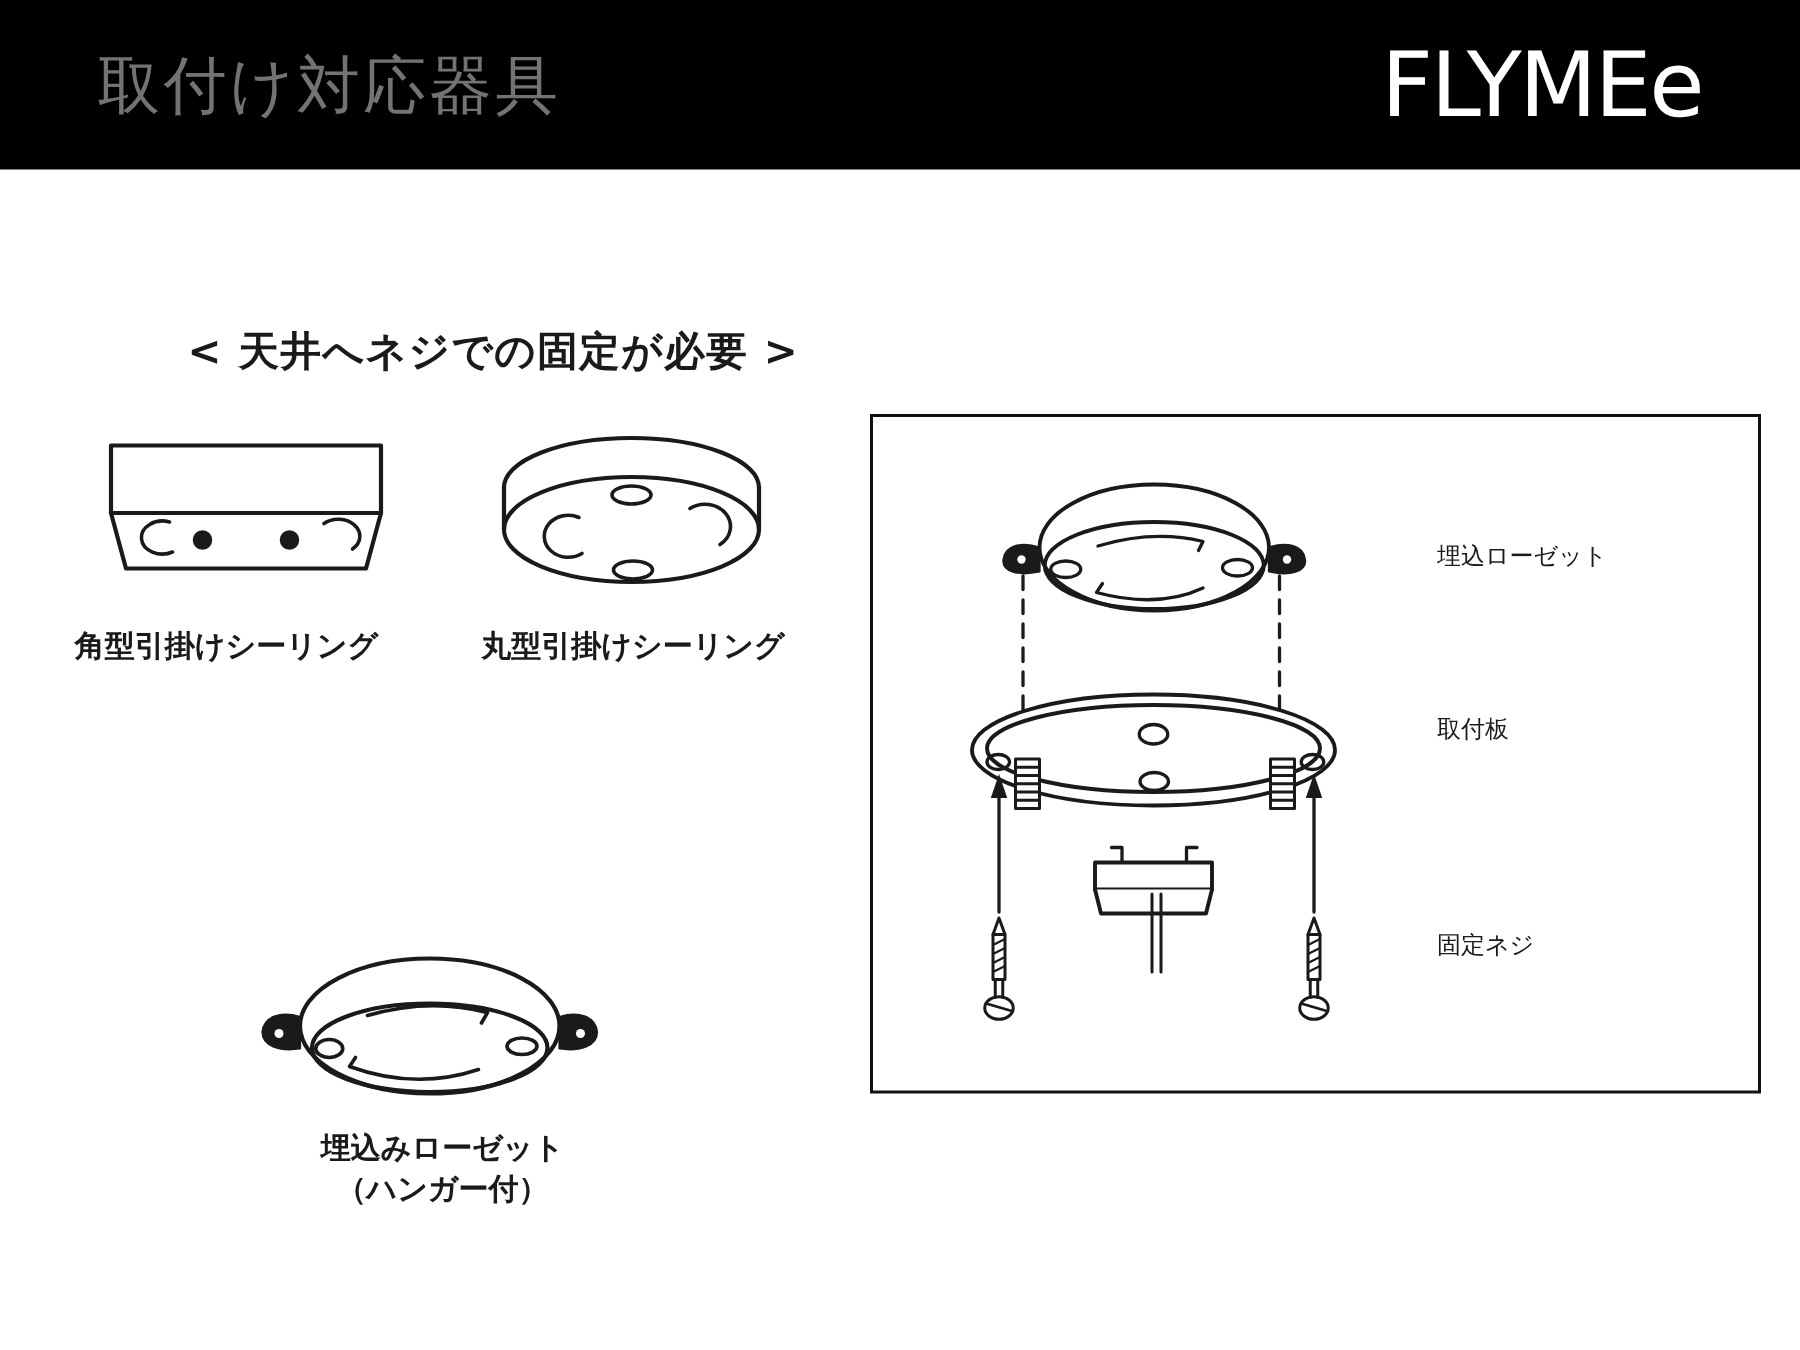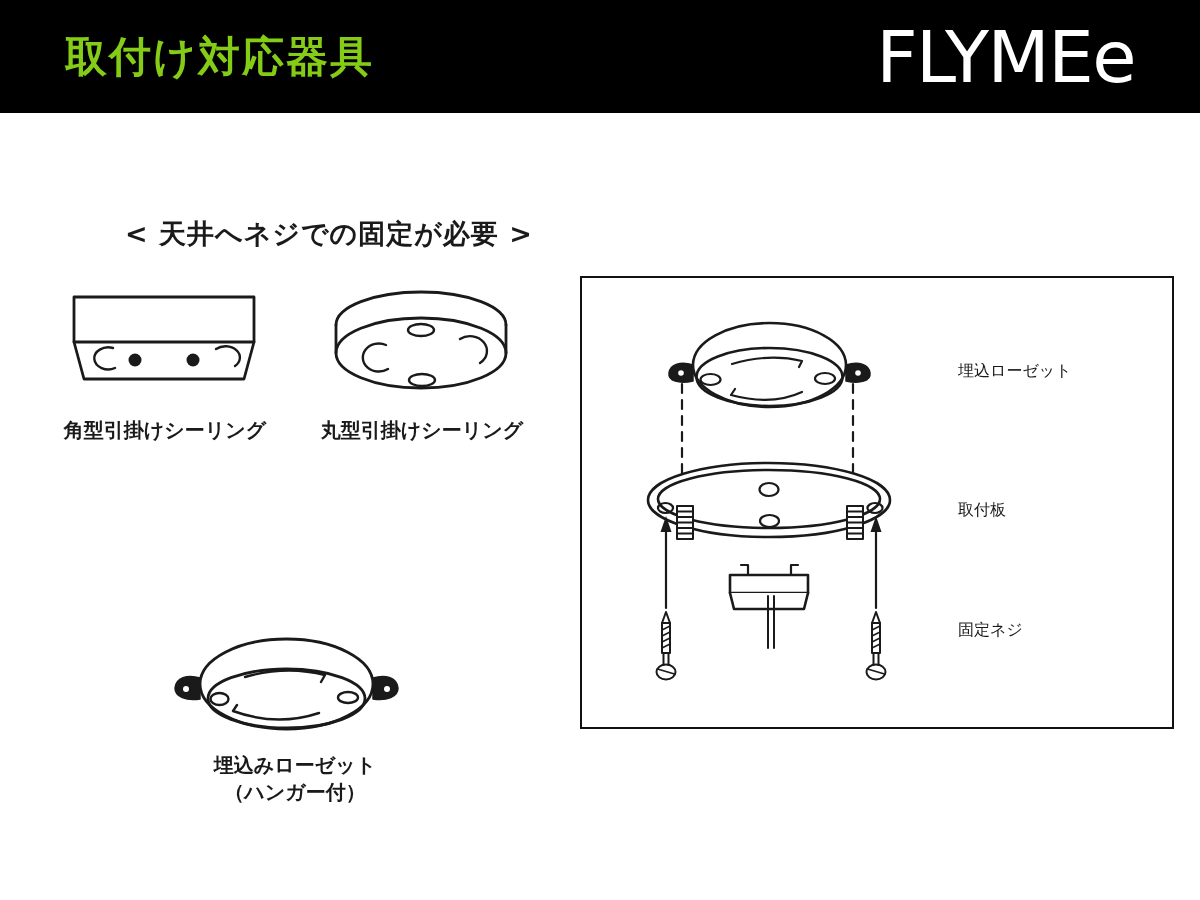--- a/index.html
+++ b/index.html
@@ -3,44 +3,44 @@
 <meta charset="utf-8">
 <style>
   * { margin:0; padding:0; box-sizing:border-box; }
   html,body { background:#fff; }
   body { font-family:"DejaVu Sans","Liberation Sans",sans-serif; }
   .page { position:relative; width:1200px; height:900px; background:var(--bg,#ffffff); overflow:hidden; color:var(--ink,#1a1a1a); }
 
   .header { position:absolute; top:0; left:0; width:1200px; height:113px;
             background:var(--header-bg,#000000); display:flex; align-items:center;
             justify-content:space-between; padding:0 65px; }
-  .title { color:#84cc16; font-size:42px; font-weight:bold; letter-spacing:2px; }
-  .logo  { color:#ffffff; font-size:72px; font-weight:normal; letter-spacing:-1.5px; }
+  .title { color:#737373; font-size:42px; font-weight:normal; letter-spacing:2px; }
+  .logo  { color:#ffffff; font-size:60px; font-weight:normal; letter-spacing:-1.5px; }
 
   .heading { position:absolute; font-size:27px; font-weight:bold; letter-spacing:1px; white-space:nowrap; }
   .heading1 { left:90px;  top:216px; width:400px; text-align:center;margin-left:35px; }
   .heading2 { left:93px;  top:551px; width:400px; text-align:center; }
 
   .caption { position:absolute; font-size:20px; font-weight:bold; text-align:center; line-height:1.35; }
-  .cap-square  { left:45px;  top:417px; width:240px; }
+  .cap-square  { left:31px;  top:417px; width:240px; }
   .cap-round   { left:302px; top:417px; width:240px; }
   .cap-rosette { left:170px; top:752px; width:250px; }
 
   .drawing { position:absolute; }
   .d-square  { left:70px;  top:292px; }
   .d-round   { left:330px; top:283px; }
   .d-rosette { left:165px; top:633px; }
 
   .diagram-box { position:absolute; left:580px; top:276px; width:594px; height:453px;
                  border:2px solid #111; background:#ffffff; }
   .diagram-svg { position:absolute; left:0; top:0; }
 
   .dlabel { position:absolute; font-size:16px; font-weight:normal; white-space:nowrap; }
   .dl-rosette { left:958px; top:361px; }
-  .dl-plate   { left:958px; top:500px;text-align:center; }
+  .dl-plate   { left:958px; top:476px;text-align:center; }
   .dl-screw   { left:958px; top:620px; }
 
   svg { display:block; }
   svg path, svg ellipse, svg line, svg rect, svg circle, svg polyline { vector-effect:none; }
 </style>
 </head>
 <body>
 
 <div class="page">
 

